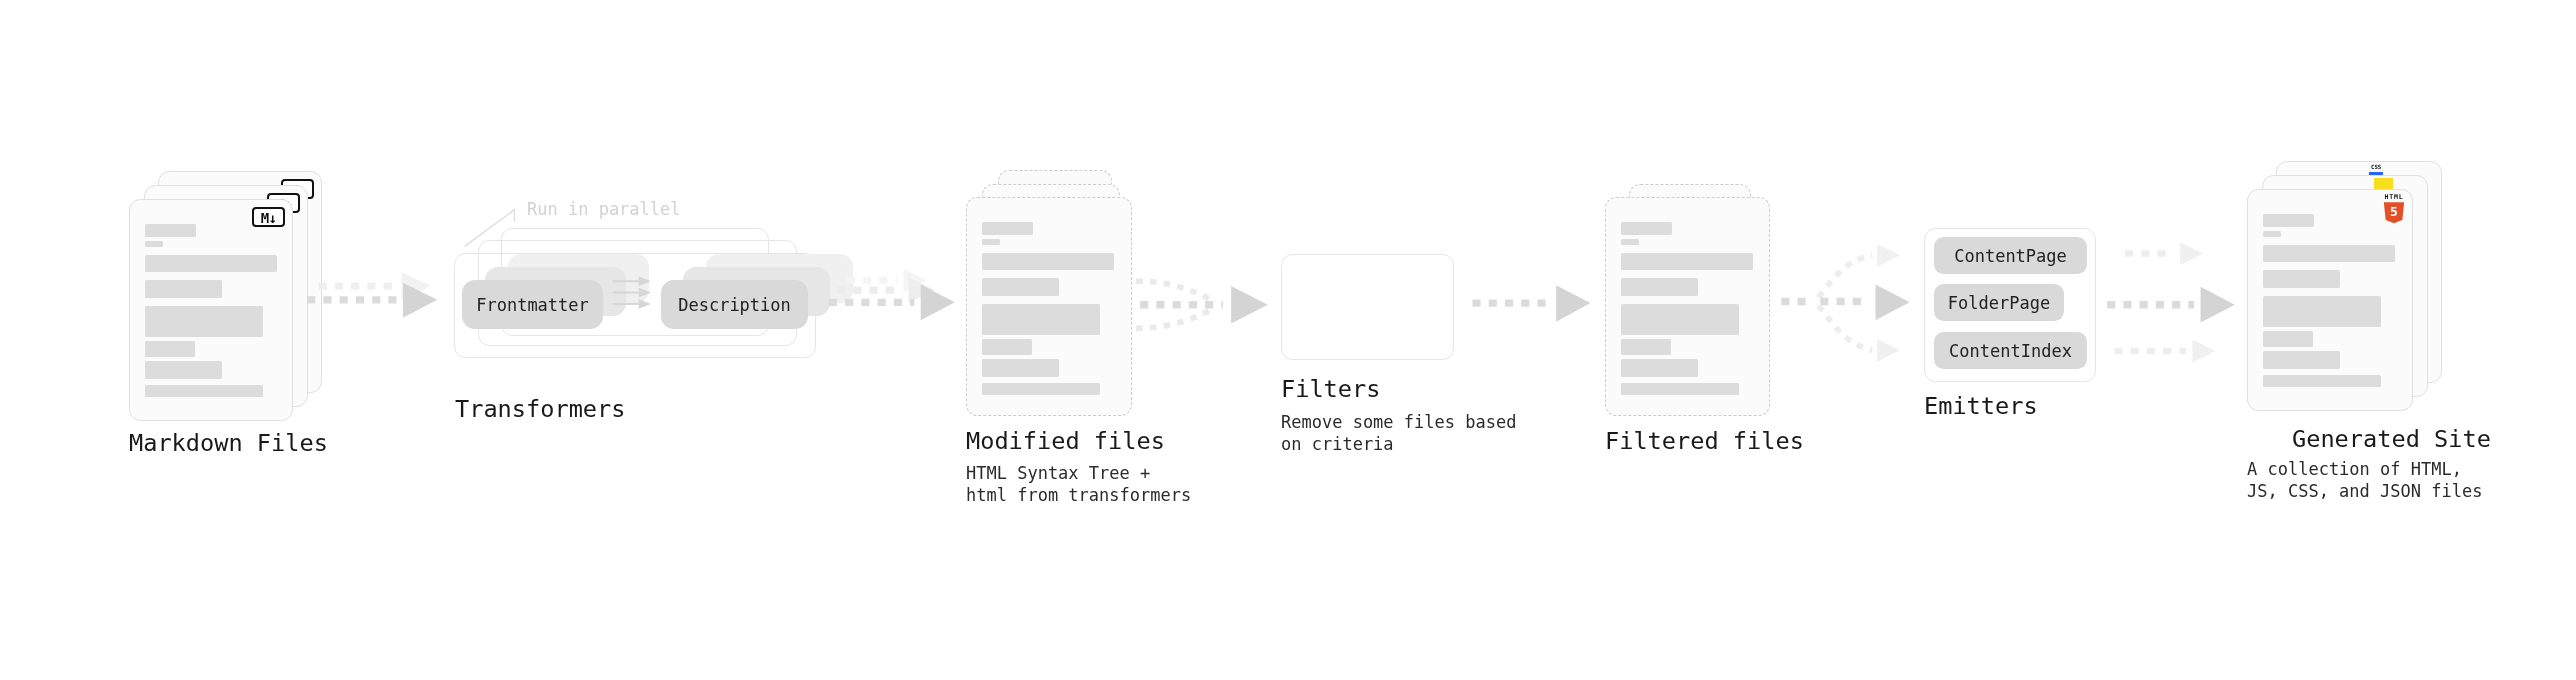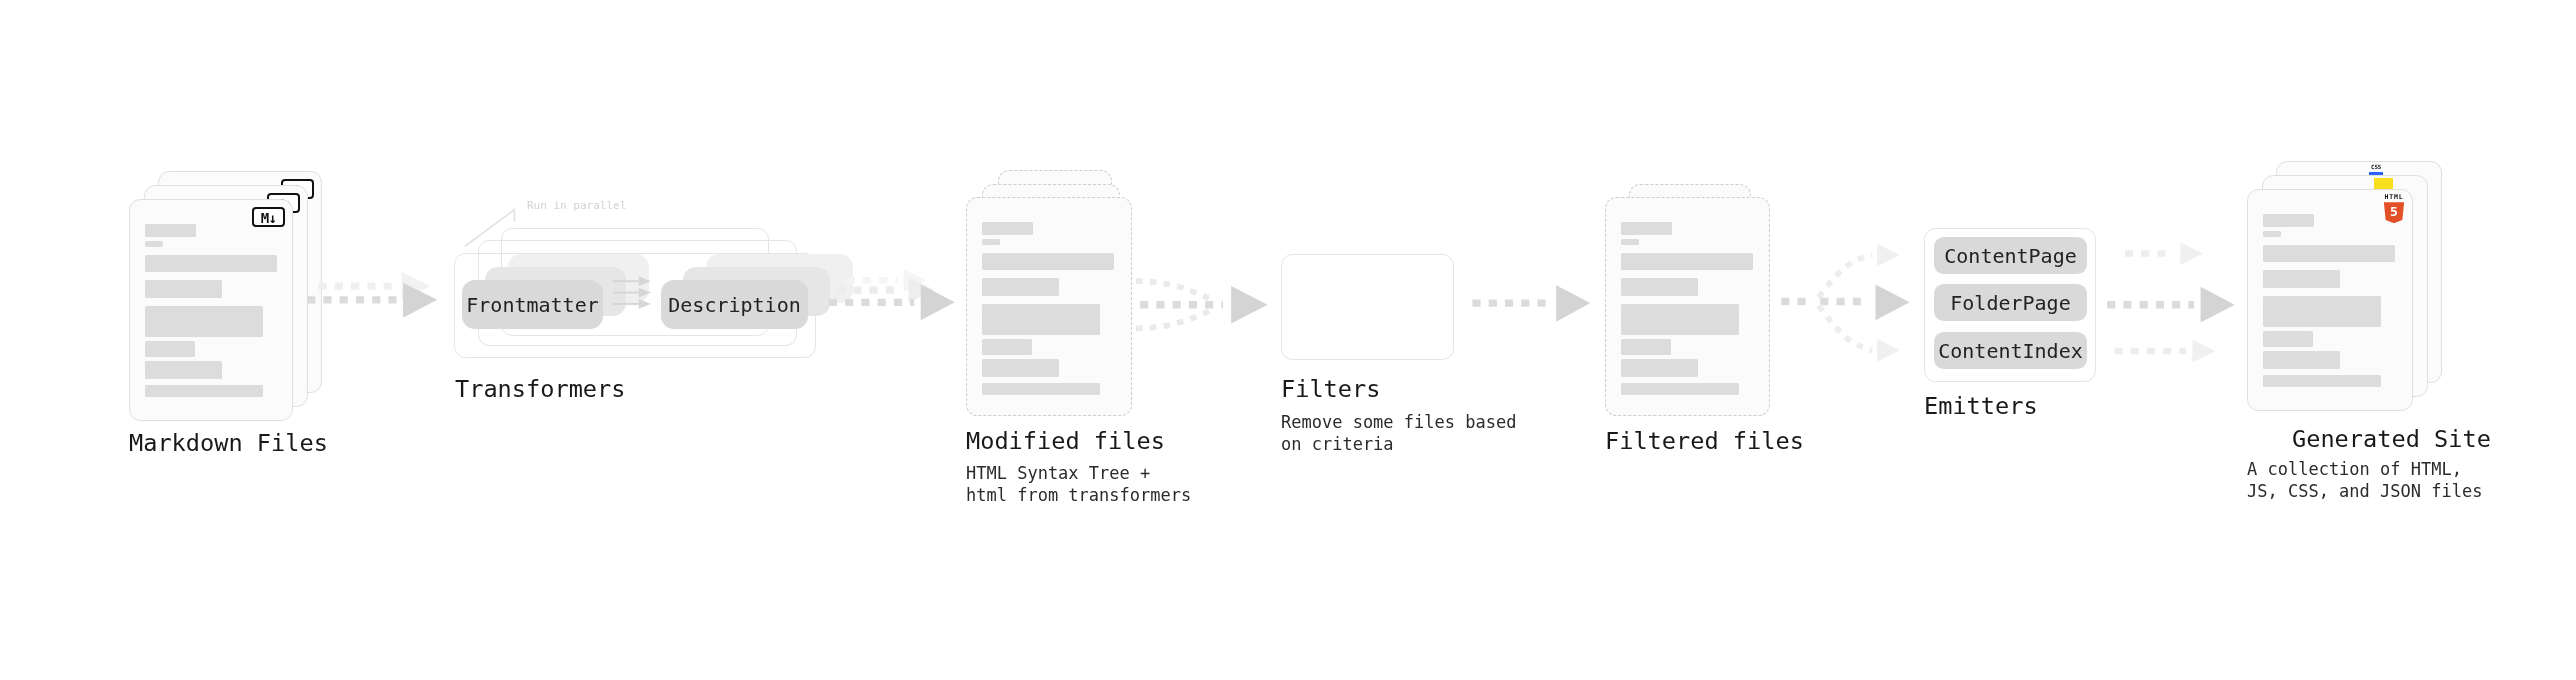--- a/index.html
+++ b/index.html
@@ -29,29 +29,29 @@
   .css-word{font-size:5.7px;font-weight:bold;color:#111;line-height:6.5px;}
   .css-bar{width:14.6px;height:3.3px;background:#2962ff;margin:0.8px auto 0;}
   .js-badge{position:absolute;width:18.7px;height:11.4px;background:#f7df1e;}
 
   
   .group-box{position:absolute;border:1.6px solid #e5e5e5;border-radius:11.4px;
              box-sizing:border-box;background:transparent;}
   .group-box.filled{background:#ffffff;}
   .pill{position:absolute;background:#d9d9d9;border-radius:13px;
         display:flex;align-items:center;justify-content:center;
-        font-size:20px;color:#222;}
+        font-size:17px;color:#222;}
   .pill.ghost1{background:#e6e6e6;}
   .pill.ghost2{background:#f0f0f0;}
 
   
   .sec-label{position:absolute;font-size:23.6px;font-weight:500;color:#191919;white-space:nowrap;}
   .sec-desc{position:absolute;font-size:17px;line-height:22px;color:#2b2b2b;white-space:nowrap;}
   .sec-desc .indent{padding-left:11.4px;}
-  .note{position:absolute;font-size:11px;color:#d2d2d2;white-space:nowrap;}
+  .note{position:absolute;font-size:17px;color:#d2d2d2;white-space:nowrap;}
 
   svg.overlay{position:absolute;left:0;top:0;pointer-events:none;}
 </style>
 </head>
 <body>
 
 <div class="canvas">
 
   <div>
     <div class="doc-card" style="left:158px;top:171px;">
@@ -83,21 +83,21 @@
     <div class="group-box" style="left:454px;top:253px;width:362px;height:105px;"></div>
 
     <div class="pill ghost2" style="left:508px;top:254px;width:141px;height:49px;"></div>
     <div class="pill ghost1" style="left:485px;top:267px;width:141px;height:49px;"></div>
     <div class="pill" style="left:462px;top:280px;width:141px;height:49px;">Frontmatter</div>
 
     <div class="pill ghost2" style="left:706px;top:254px;width:147px;height:49px;"></div>
     <div class="pill ghost1" style="left:683px;top:267px;width:147px;height:49px;"></div>
     <div class="pill" style="left:661px;top:280px;width:147px;height:49px;">Description</div>
   </div>
-  <div class="sec-label" style="left:455px;top:375px;">Transformers</div>
+  <div class="sec-label" style="left:455px;top:395px;">Transformers</div>
 
   <div>
     <div class="doc-card dashed" style="left:998px;top:170px;width:114px;height:219px;"></div>
     <div class="doc-card dashed" style="left:982px;top:184px;width:138px;height:219px;"></div>
     <div class="doc-card dashed" style="left:966px;top:197px;width:166px;height:219px;">
       <div class="doc-bars">
           <div class="bar" style="top: 24.4px; width: 51px; height: 12.2px;"></div>
           <div class="bar" style="top: 41px; width: 18px; height: 5.7px;"></div>
           <div class="bar" style="top: 55px; width: 132px; height: 17px;"></div>
           <div class="bar" style="top: 80px; width: 77px; height: 18px;"></div>
@@ -133,21 +133,21 @@
           <div class="bar" style="top: 141px; width: 50px; height: 16.3px;"></div>
           <div class="bar" style="top: 161px; width: 77px; height: 18px;"></div>
           <div class="bar" style="top: 185px; width: 118px; height: 12.2px;"></div>
         </div>
     </div>
   </div>
   <div class="sec-label" style="left:1605px;top:427px;">Filtered files</div>
 
   <div class="group-box filled" style="left:1924px;top:228px;width:172px;height:154px;"></div>
   <div class="pill" style="left:1934px;top:237px;width:153px;height:37px;border-radius:9.8px;">ContentPage</div>
-  <div class="pill" style="left:1934px;top:284px;width:153px;height:37px;border-radius:9.8px;">FolderPage</div>
+  <div class="pill" style="left:1934px;top:284px;width:130px;height:37px;border-radius:9.8px;">FolderPage</div>
   <div class="pill" style="left:1934px;top:332px;width:153px;height:37px;border-radius:9.8px;">ContentIndex</div>
   <div class="sec-label" style="left:1924px;top:392px;">Emitters</div>
 
   <div>
     <div class="doc-card" style="left:2276px;top:161px;width:166px;height:222px;">
       <div class="css-badge" style="left:91px;top:2.4px;">
         <div class="css-word">CSS</div>
         <div class="css-bar"></div>
       </div>
     </div>

